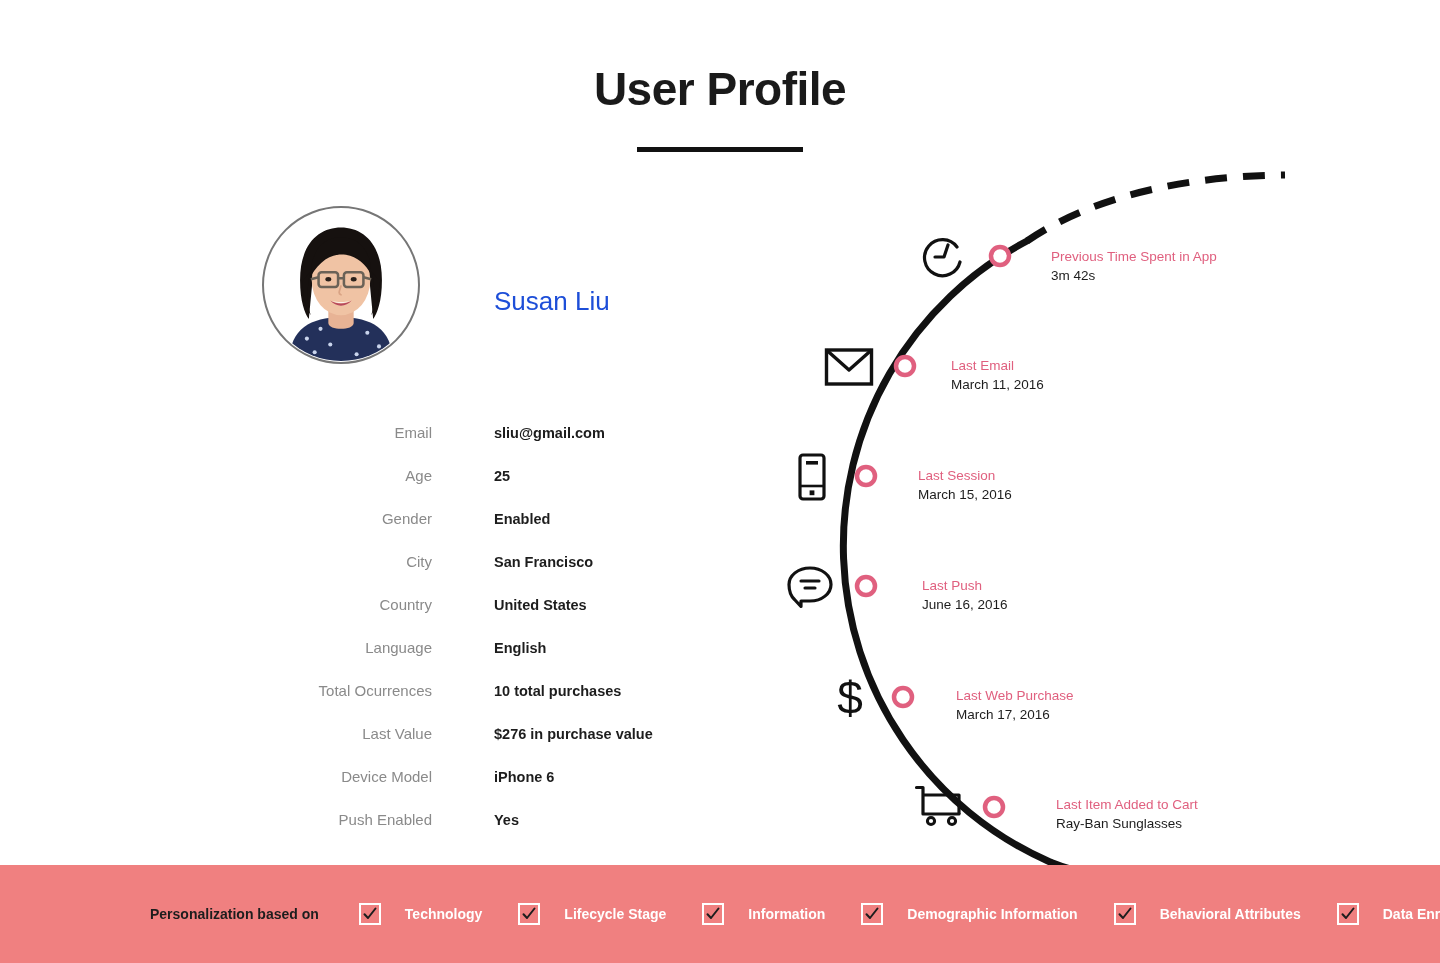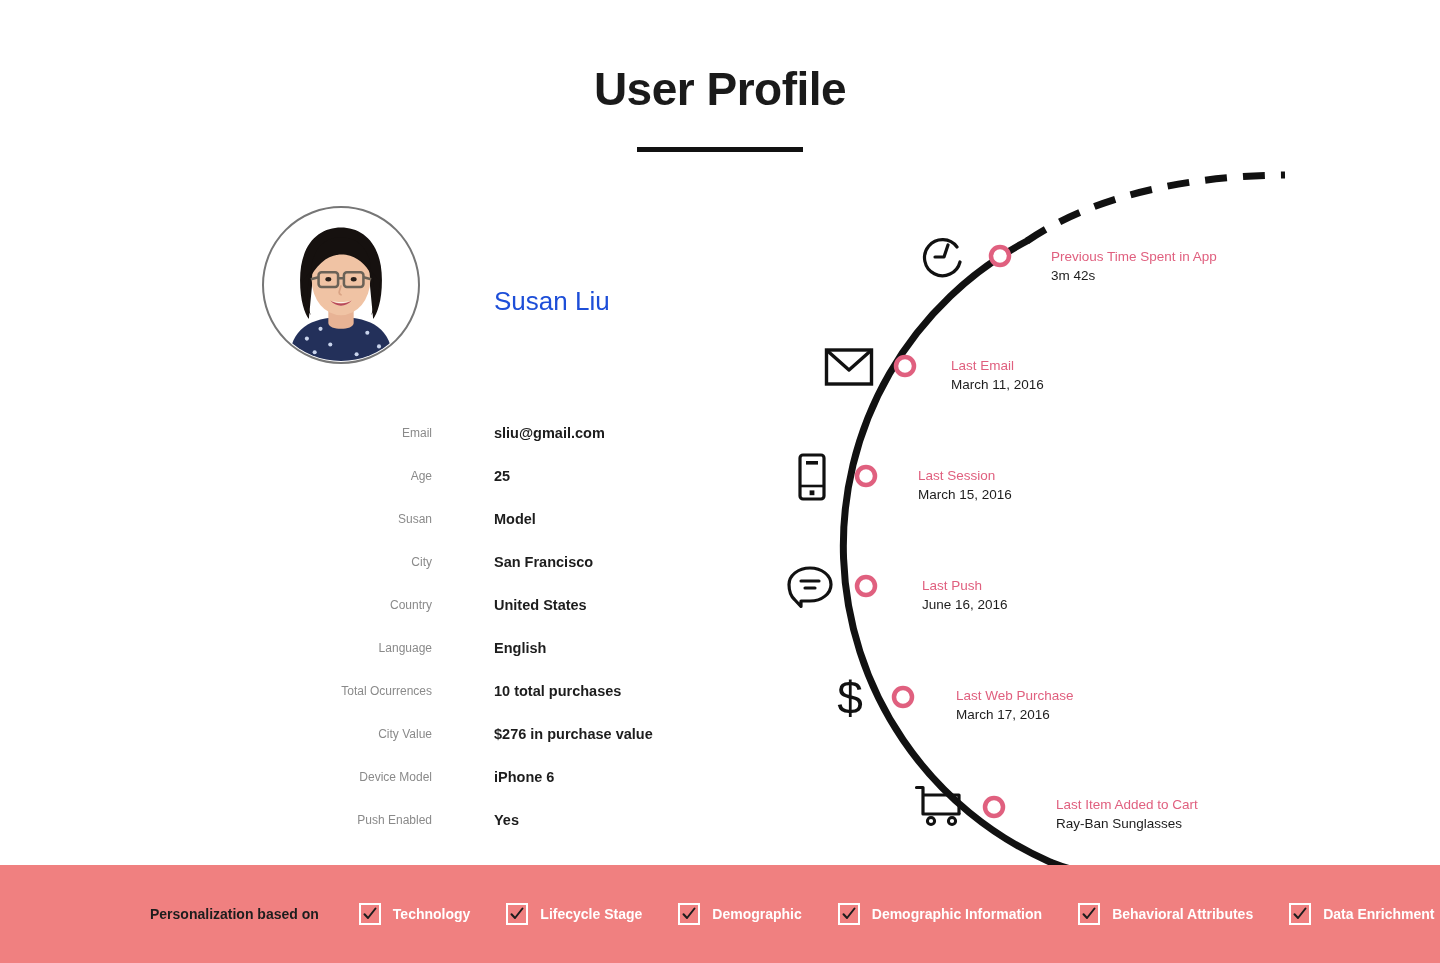--- a/index.html
+++ b/index.html
@@ -33,21 +33,21 @@
   .person-name {
     position:absolute; left:232px; top:80px;
     font-size:26px; color:#1d4ed8; font-weight:400; white-space:nowrap;
   }
 
   
   .attrs { position:absolute; left:150px; top:423px; width:560px; }
   .attr-row { display:flex; height:43px; align-items:flex-start; }
   .attr-label {
     width:282px; text-align:right; padding-right:0;
-    font-size:12px; color:#8a8a8a; font-weight:400; line-height:20px;
+    font-size:15px; color:#8a8a8a; font-weight:400; line-height:20px;
   }
   .attr-value {
     margin-left:62px;
     font-size:14.5px; color:#1d1d1d; font-weight:700; line-height:20px;
     white-space:nowrap;
   }
 
   
   .timeline { position:absolute; left:0; top:0; width:1440px; height:880px; }
   .timeline svg { position:absolute; left:0; top:0; }
@@ -61,21 +61,21 @@
   
   .banner {
     position:absolute; left:0; top:865px; width:1440px; height:98px;
     background:#f08080; display:flex; align-items:center;
   }
   .banner-label {
     margin-left:150px; font-size:14px; font-weight:700; color:#1d1d1d;
     white-space:nowrap;
   }
   .checks { display:flex; align-items:center; margin-left:40px; }
-  .check-item { display:flex; align-items:center; margin-right:36px; }
+  .check-item { display:flex; align-items:center; margin-right:36px;gap:12px; }
   .check-box {
     width:22px; height:22px; border:2px solid #ffffff; background:transparent;
     position:relative; flex:0 0 auto;
   }
   .check-box svg { position:absolute; left:2px; top:2px; }
   .check-label {
     margin-left:12px; font-size:14px; color:#ffffff; font-weight:700; white-space:nowrap;
   }
 </style>
 </head>
@@ -144,41 +144,41 @@
   <div class="attrs">
     <div class="attr-row">
       <div class="attr-label">Email</div>
       <div class="attr-value">sliu@gmail.com</div>
     </div>
     <div class="attr-row">
       <div class="attr-label">Age</div>
       <div class="attr-value">25</div>
     </div>
     <div class="attr-row">
-      <div class="attr-label">Susan</div>
-      <div class="attr-value">Model</div>
+      <div class="attr-label">Gender</div>
+      <div class="attr-value">Enabled</div>
     </div>
     <div class="attr-row">
       <div class="attr-label">City</div>
       <div class="attr-value">San Francisco</div>
     </div>
     <div class="attr-row">
       <div class="attr-label">Country</div>
       <div class="attr-value">United States</div>
     </div>
     <div class="attr-row">
       <div class="attr-label">Language</div>
       <div class="attr-value">English</div>
     </div>
     <div class="attr-row">
       <div class="attr-label">Total Ocurrences</div>
       <div class="attr-value">10 total purchases</div>
     </div>
     <div class="attr-row">
-      <div class="attr-label">City Value</div>
+      <div class="attr-label">Last Value</div>
       <div class="attr-value">$276 in purchase value</div>
     </div>
     <div class="attr-row">
       <div class="attr-label">Device Model</div>
       <div class="attr-value">iPhone 6</div>
     </div>
     <div class="attr-row">
       <div class="attr-label">Push Enabled</div>
       <div class="attr-value">Yes</div>
     </div>
@@ -296,21 +296,21 @@
         </div>
         <div class="check-label">Lifecycle Stage</div>
       </div>
 
       <div class="check-item">
         <div class="check-box">
           <svg width="14" height="14" viewBox="0 0 14 14" xmlns="http://www.w3.org/2000/svg">
             <path d="M1.5 7.2 L5 11 L12.5 1.5" fill="none" stroke="#1d1d1d" stroke-width="2" stroke-linecap="round" stroke-linejoin="round"></path>
           </svg>
         </div>
-        <div class="check-label">Demographic</div>
+        <div class="check-label">Information</div>
       </div>
 
       <div class="check-item">
         <div class="check-box">
           <svg width="14" height="14" viewBox="0 0 14 14" xmlns="http://www.w3.org/2000/svg">
             <path d="M1.5 7.2 L5 11 L12.5 1.5" fill="none" stroke="#1d1d1d" stroke-width="2" stroke-linecap="round" stroke-linejoin="round"></path>
           </svg>
         </div>
         <div class="check-label">Demographic Information</div>
       </div>

